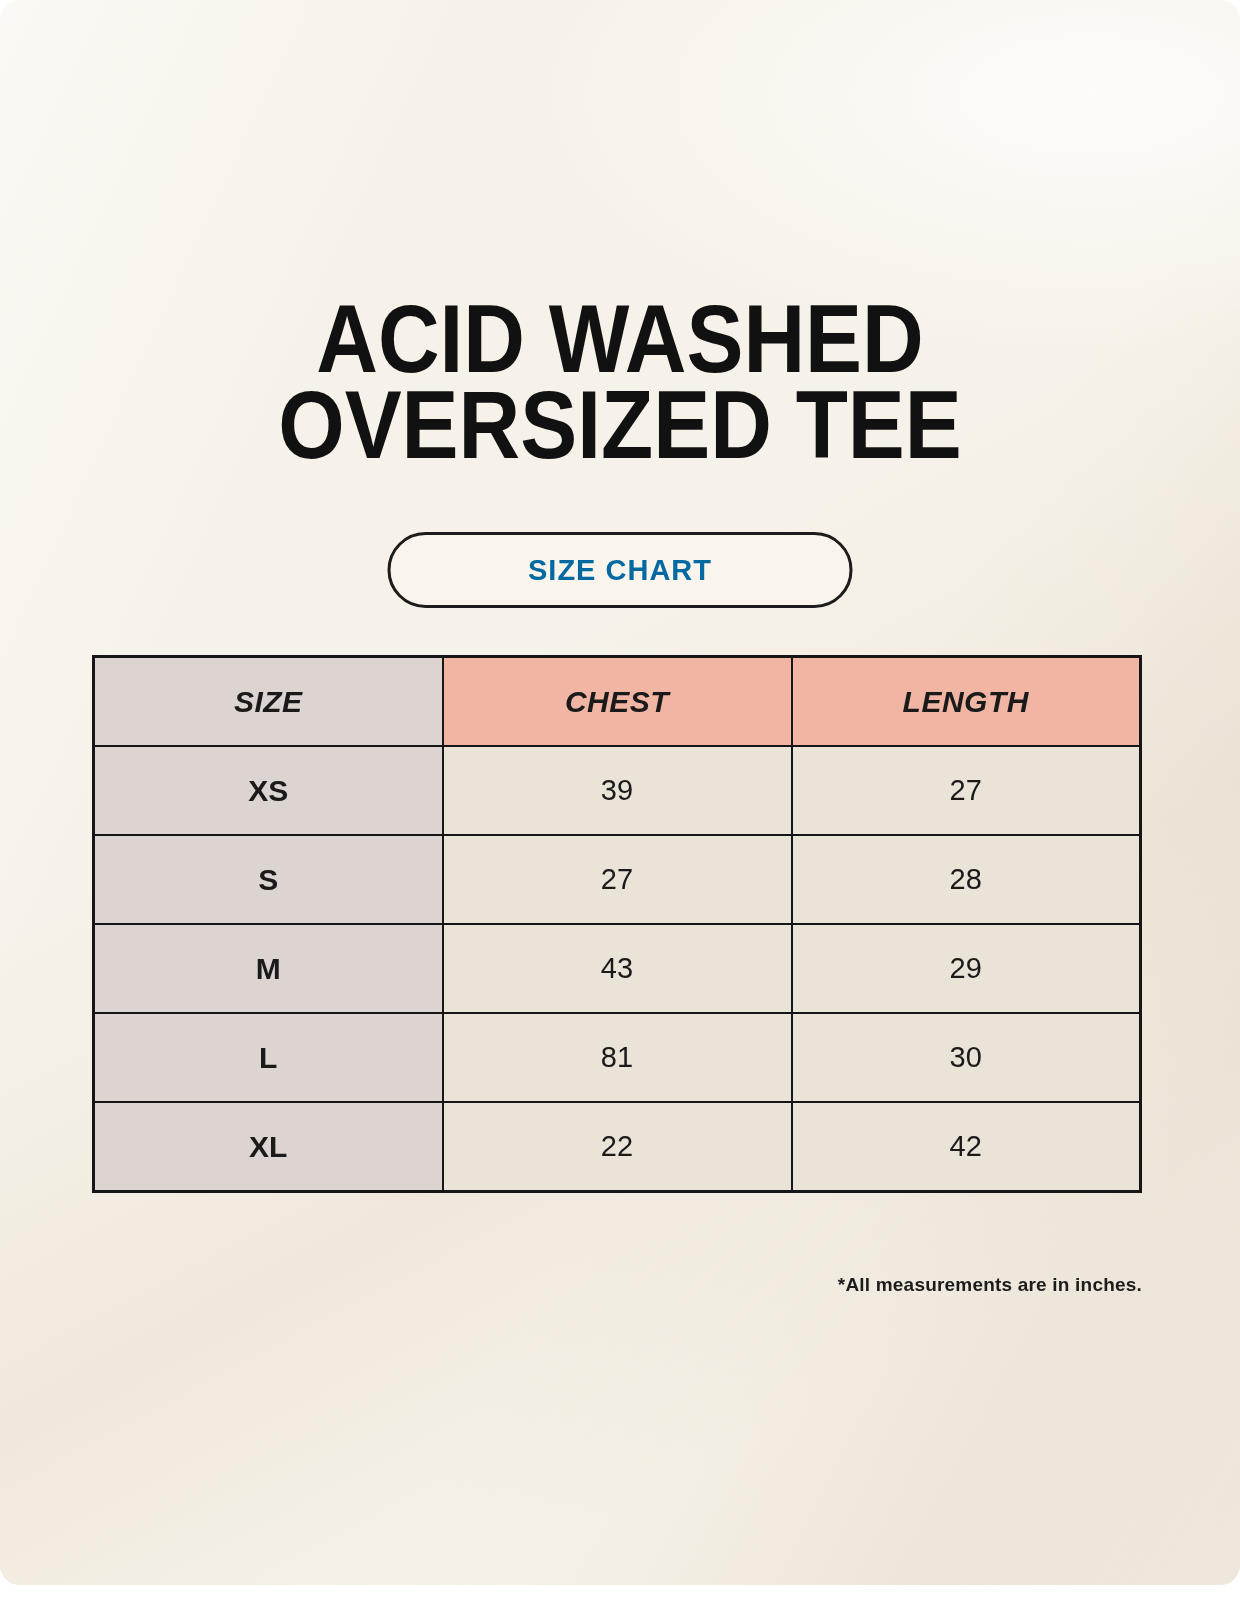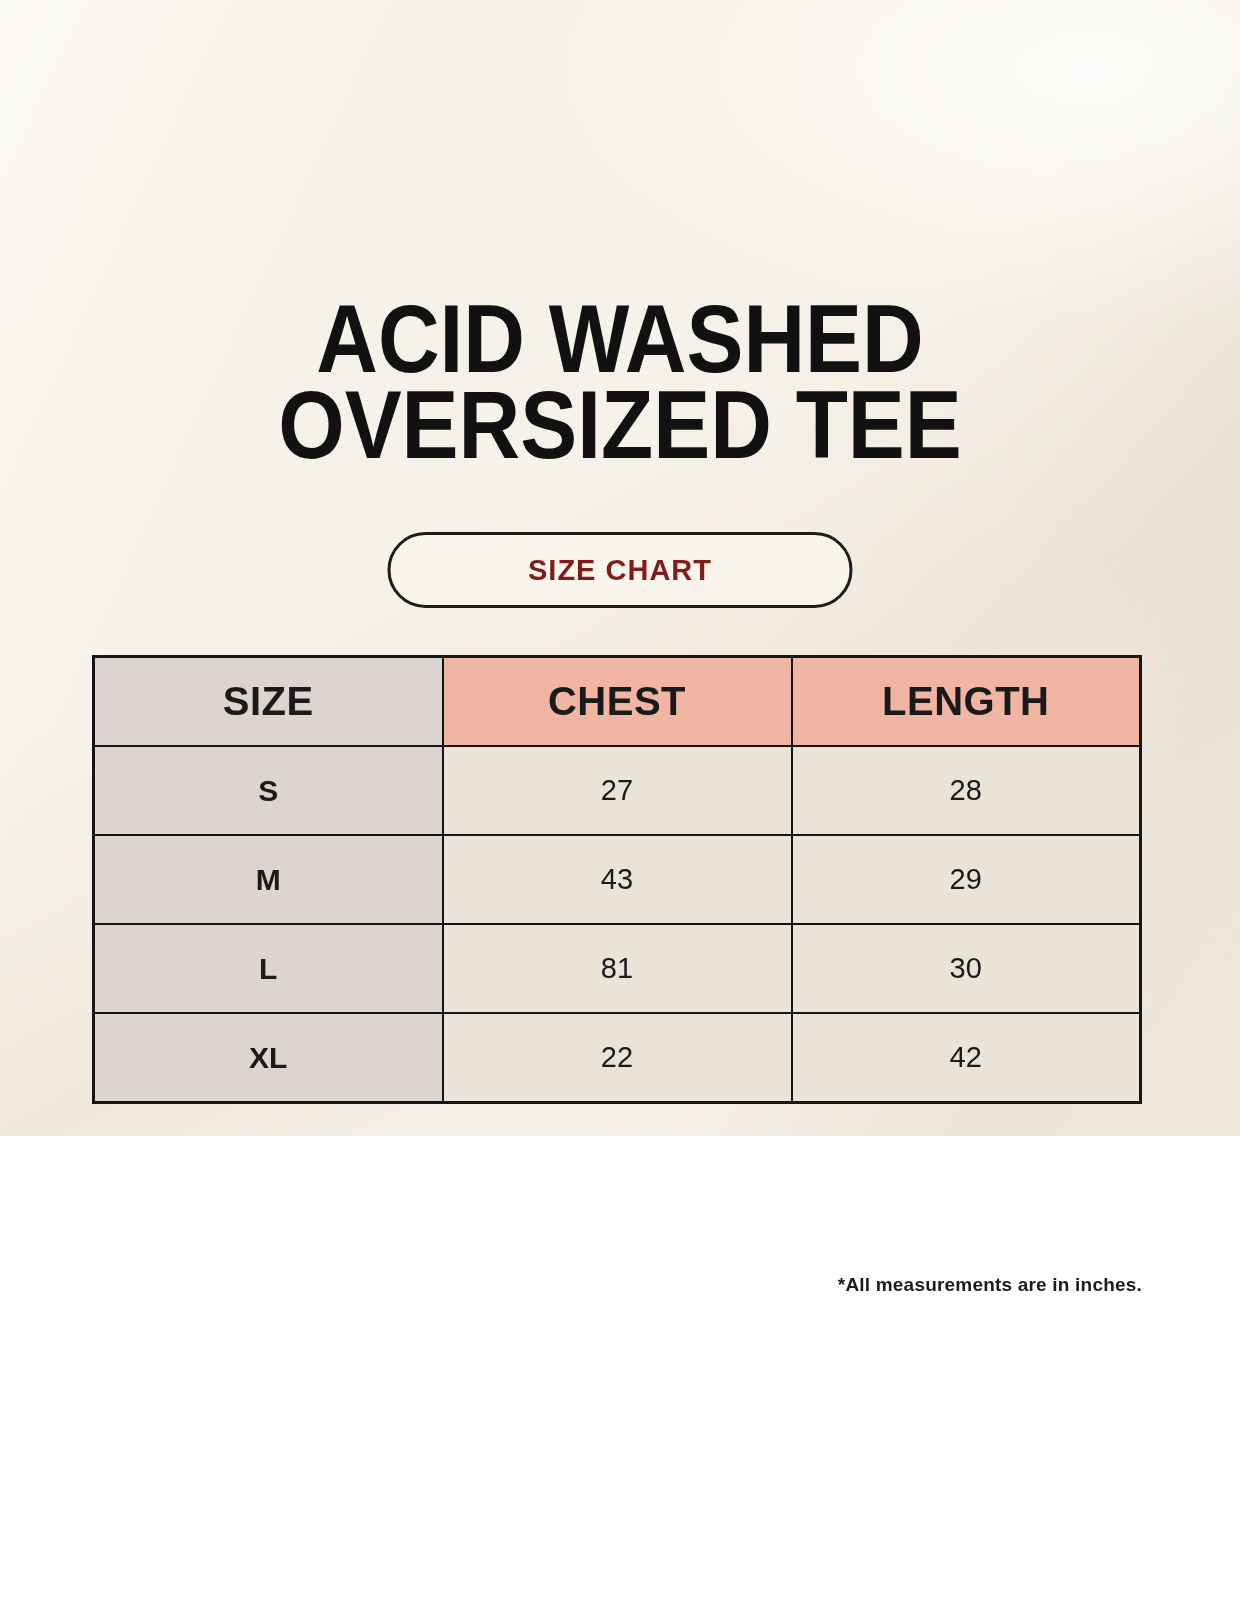--- a/index.html
+++ b/index.html
@@ -4,28 +4,29 @@
 <style>
   html, body { margin: 0; padding: 0; }
   body {
     width: 1240px; height: 1600px;
     font-family: "Liberation Sans", sans-serif;
     color: var(--ink, #1a1a1a);
     overflow: hidden;
   }
   .page {
     position: relative;
-    width: 1240px; height: 1136px;
+    width: 1240px; height: 1585px;
     background-color: var(--bg, #f7f2e9);
     background-image:
       radial-gradient(ellipse 900px 420px at 88% 6%, rgba(255,255,255,0.75), rgba(255,255,255,0) 62%),
       linear-gradient(115deg, rgba(255,255,255,0.55) 0%, rgba(255,255,255,0) 24%),
       linear-gradient(296deg, rgba(224,214,198,0.40) 0%, rgba(224,214,198,0) 30%),
       linear-gradient(152deg, rgba(231,222,207,0) 42%, rgba(226,217,201,0.38) 64%, rgba(247,242,233,0) 82%),
       linear-gradient(120deg, rgba(228,219,203,0) 60%, rgba(223,213,197,0.30) 86%, rgba(247,242,233,0) 100%);
+    border-radius: 20px;
   }
 
   
   .title {
     position: absolute;
     top: 296px; left: 0; right: 0;
     text-align: center;
     font-size: 96px;
     font-weight: 700;
     line-height: 86px;
@@ -40,40 +41,40 @@
     position: absolute;
     top: 532px; left: 50%;
     transform: translateX(-50%);
     width: 465px; height: 76px;
     box-sizing: border-box;
     border: 3px solid #1c1c1c;
     border-radius: 40px;
     background: #f9f5ec;
     display: flex; align-items: center; justify-content: center;
     font-size: 29px; font-weight: 600; letter-spacing: 1px;
-    color: #7f1d1d;
+    color: #0369a1;
   }
 
   
   table.size-table {
     position: absolute;
     top: 655px; left: 92px;
     width: 1050px;
     border-collapse: collapse;
     table-layout: fixed;
     border: 3px solid #161616;
   }
   .size-table th, .size-table td {
     border: 2px solid #161616;
     height: 87px;
     text-align: center;
     vertical-align: middle;
     padding: 0;
   }
-  .size-table th { font-size: 40px; font-weight: 700; letter-spacing: 0.5px; }
+  .size-table th { font-size: 30px; font-weight: 700; letter-spacing: 0.5px; font-style: italic; }
   .size-table th.col-size { background: var(--gray, #dbd4d0); }
   .size-table th.col-accent { background: var(--salmon, #f1b5a4); }
   .size-table td.cell-size {
     background: var(--gray, #dbd4d0);
     font-size: 30px; font-weight: 700;
   }
   .size-table td.cell-val {
     background: var(--cream, #eae4d8);
     font-size: 29px; font-weight: 400;
   }
@@ -104,20 +105,25 @@
   <table class="size-table">
     <thead>
       <tr>
         <th class="col-size">SIZE</th>
         <th class="col-accent">CHEST</th>
         <th class="col-accent">LENGTH</th>
       </tr>
     </thead>
     <tbody>
       <tr>
+        <td class="cell-size">XS</td>
+        <td class="cell-val">39</td>
+        <td class="cell-val">27</td>
+      </tr>
+      <tr>
         <td class="cell-size">S</td>
         <td class="cell-val">27</td>
         <td class="cell-val">28</td>
       </tr>
       <tr>
         <td class="cell-size">M</td>
         <td class="cell-val">43</td>
         <td class="cell-val">29</td>
       </tr>
       <tr>

